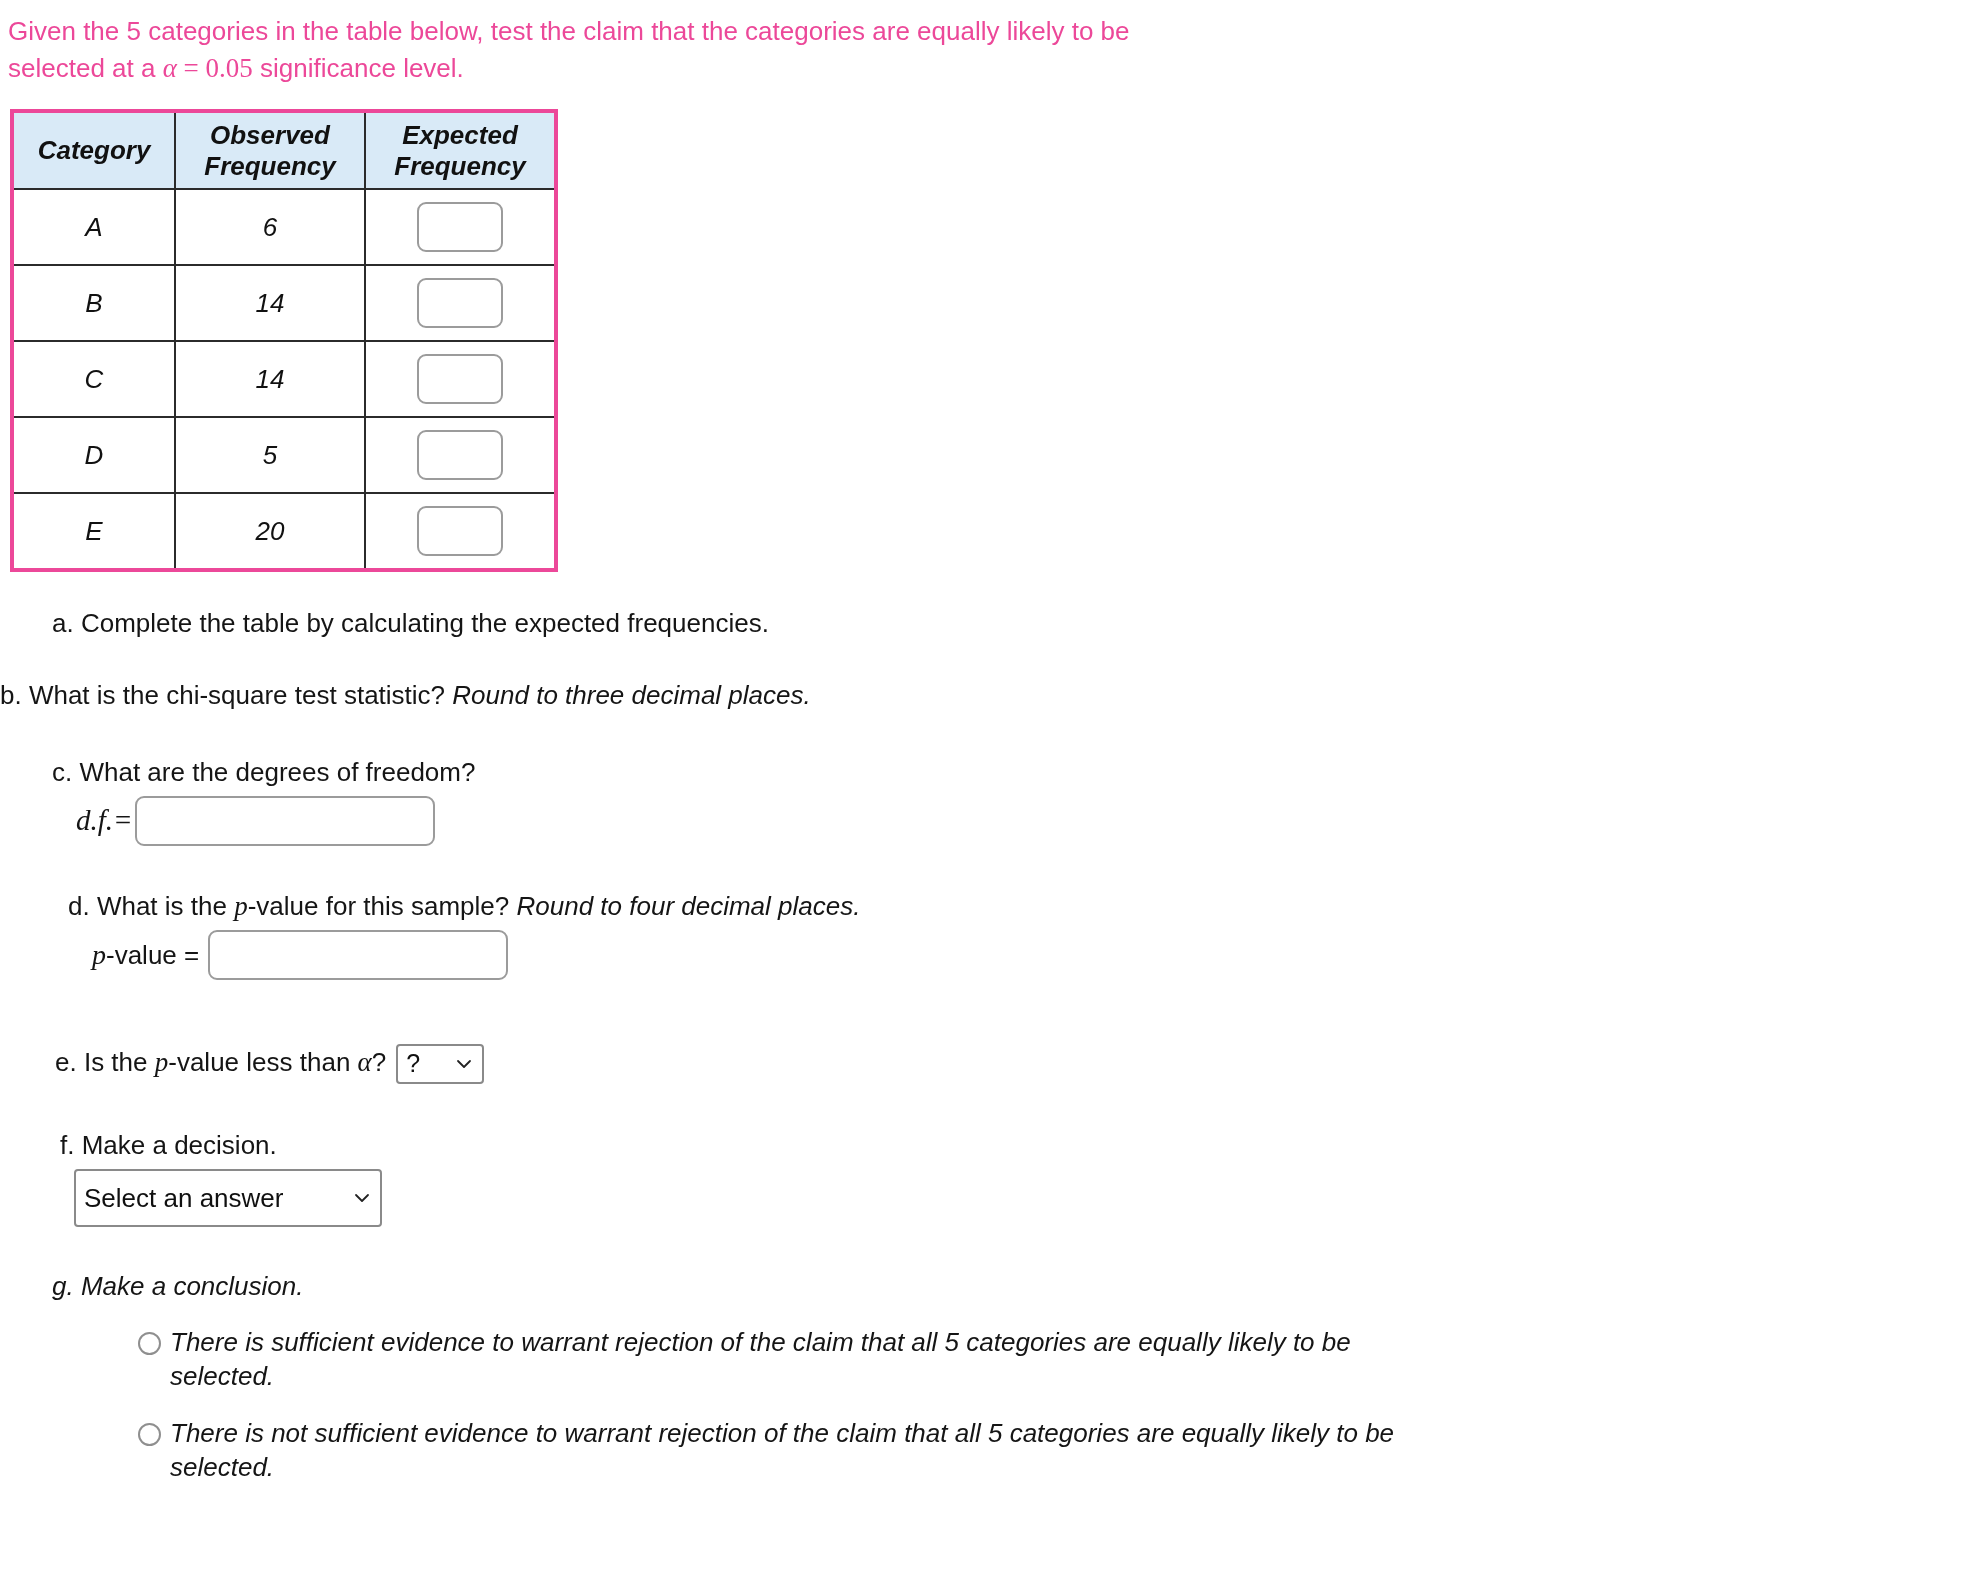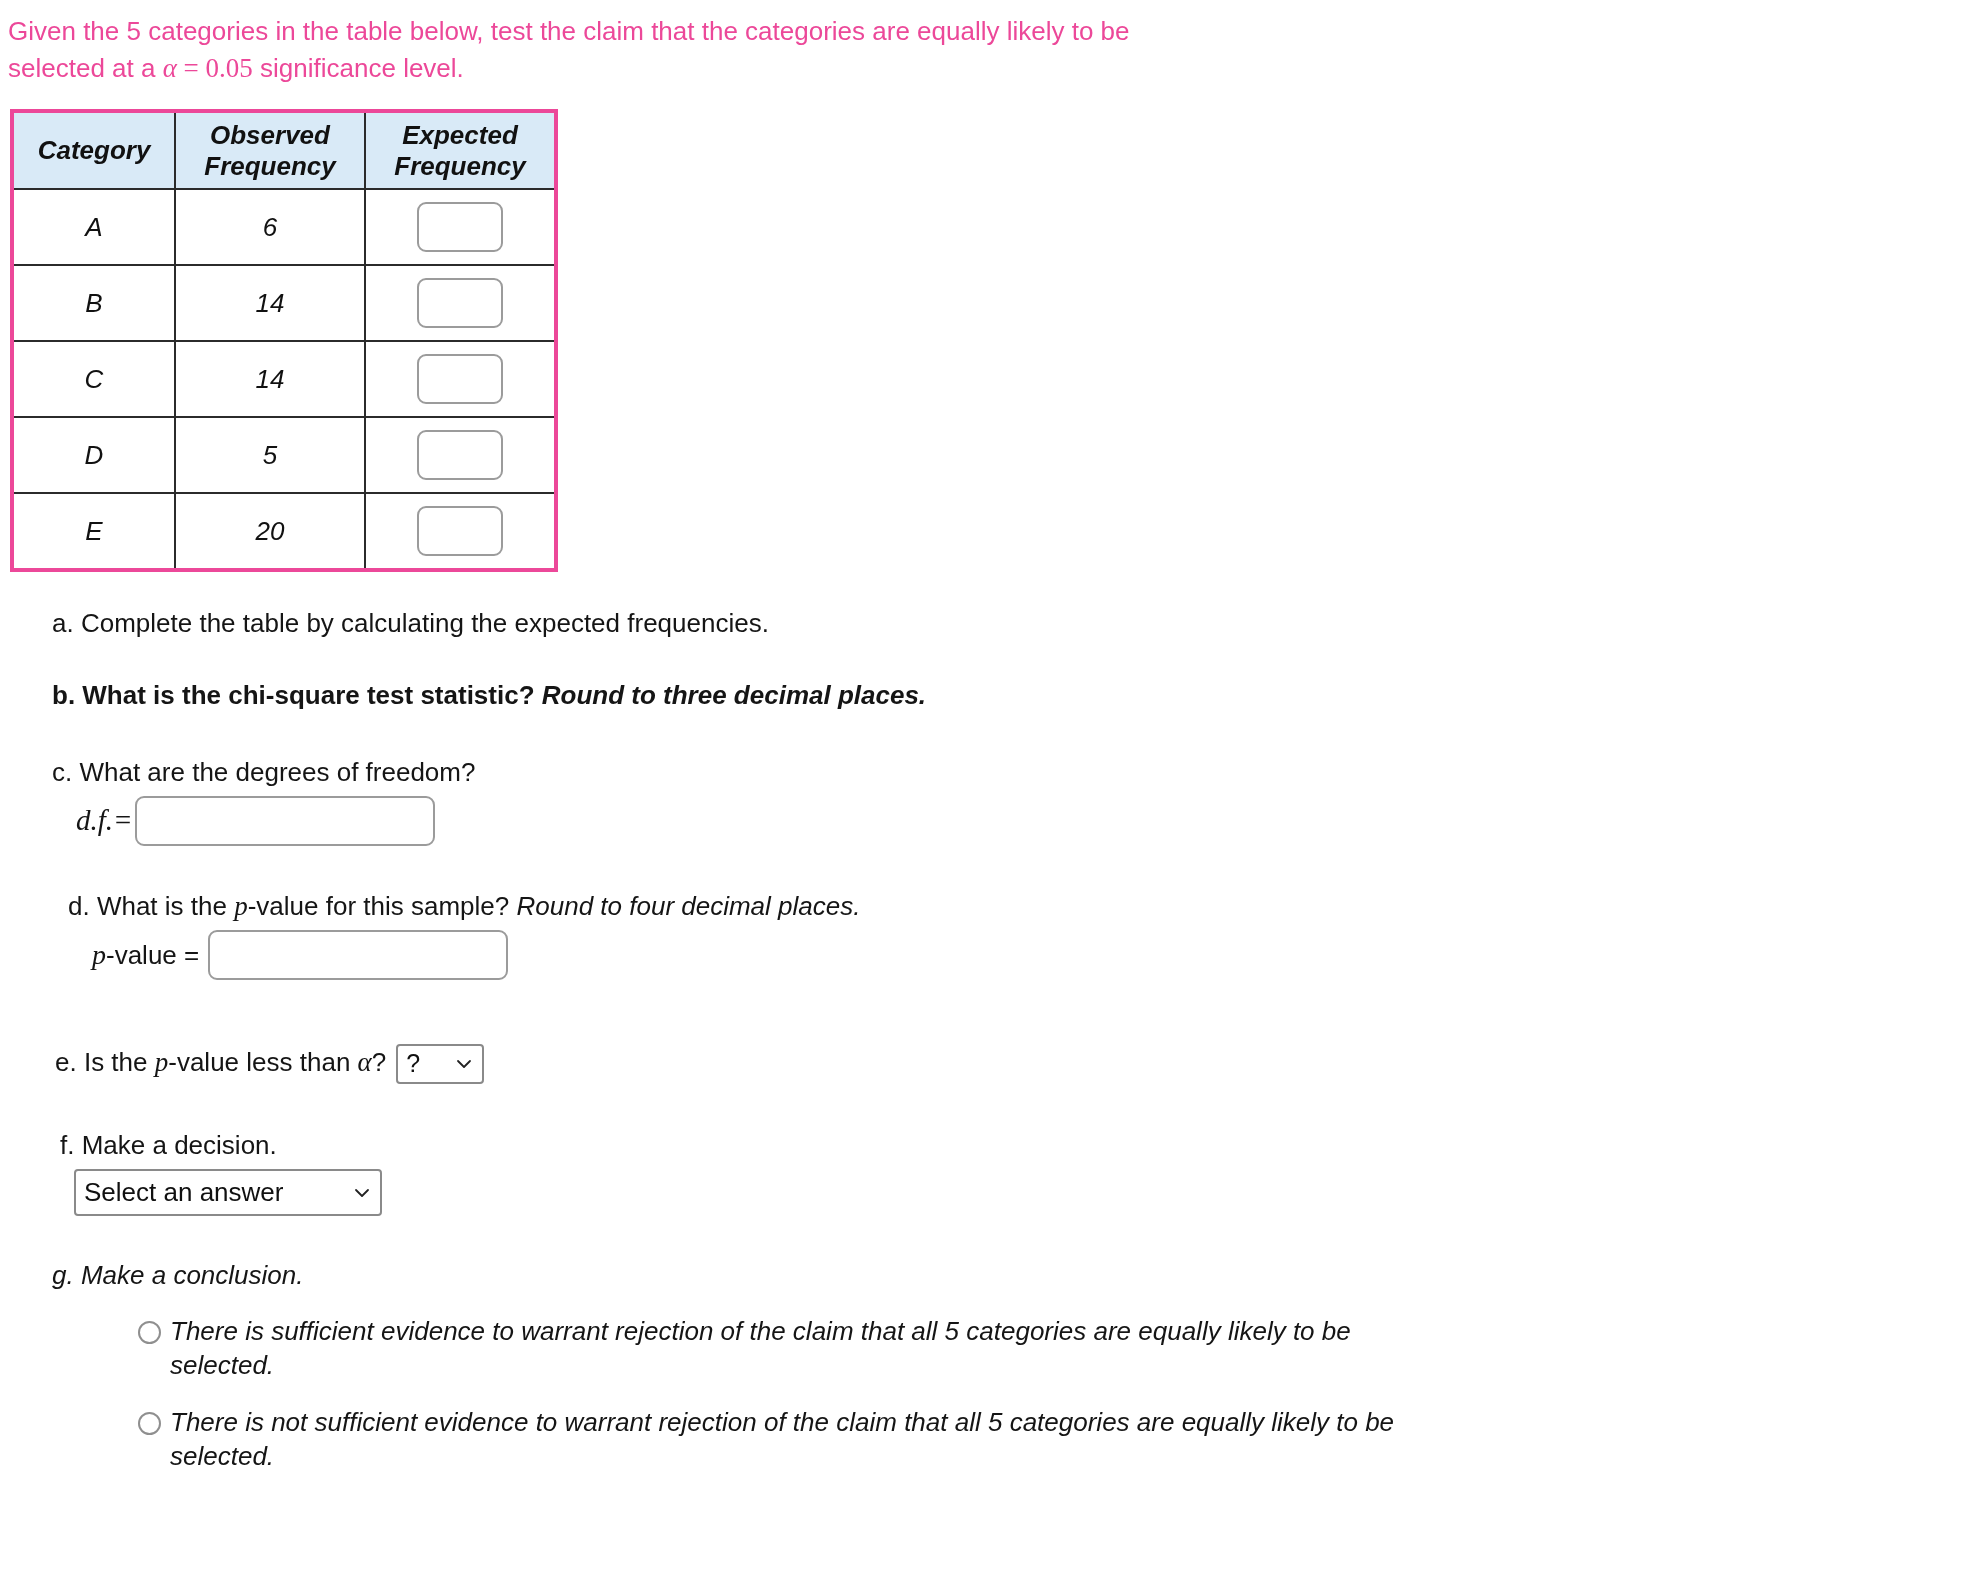--- a/index.html
+++ b/index.html
@@ -99,21 +99,21 @@
     margin: 34px 0 0 0;
     padding: 0;
   }
   .q {
     font-size: 26px;
     line-height: 1.35;
     color: #151515;
     margin: 0 0 0 0;
   }
   .q-a { margin-left: 52px; margin-top: 0px; }
-  .q-b { margin-left: 52px; margin-top: 36px; font-weight: bold; }
+  .q-b { margin-top: 36px; }
   .q-c { margin-left: 52px; margin-top: 42px; }
   .q-d { margin-left: 68px; margin-top: 42px; }
   .q-e { margin-left: 55px; margin-top: 64px; }
   .q-f { margin-left: 60px; margin-top: 44px; }
   .q-g { margin-left: 52px; margin-top: 42px; font-style: italic; }
 
   .ital {
     font-style: italic;
   }
   .serif-it {
@@ -185,21 +185,21 @@
     border-radius: 4px;
     background: #fff;
     box-sizing: border-box;
     font-size: 25px;
     color: #101010;
     padding: 2px 8px 2px 8px;
     height: 40px;
     vertical-align: middle;
   }
   .sel-q { width: 88px; margin-left: 10px; }
-  .sel-answer { width: 308px; height: 47px; font-size: 26px; }
+  .sel-answer { width: 308px; height: 58px; font-size: 26px; }
   .chev {
     width: 20px;
     height: 20px;
     flex: 0 0 auto;
     margin-left: 10px;
   }
   .chev svg { display: block; }
 
   
   .radio-list {

